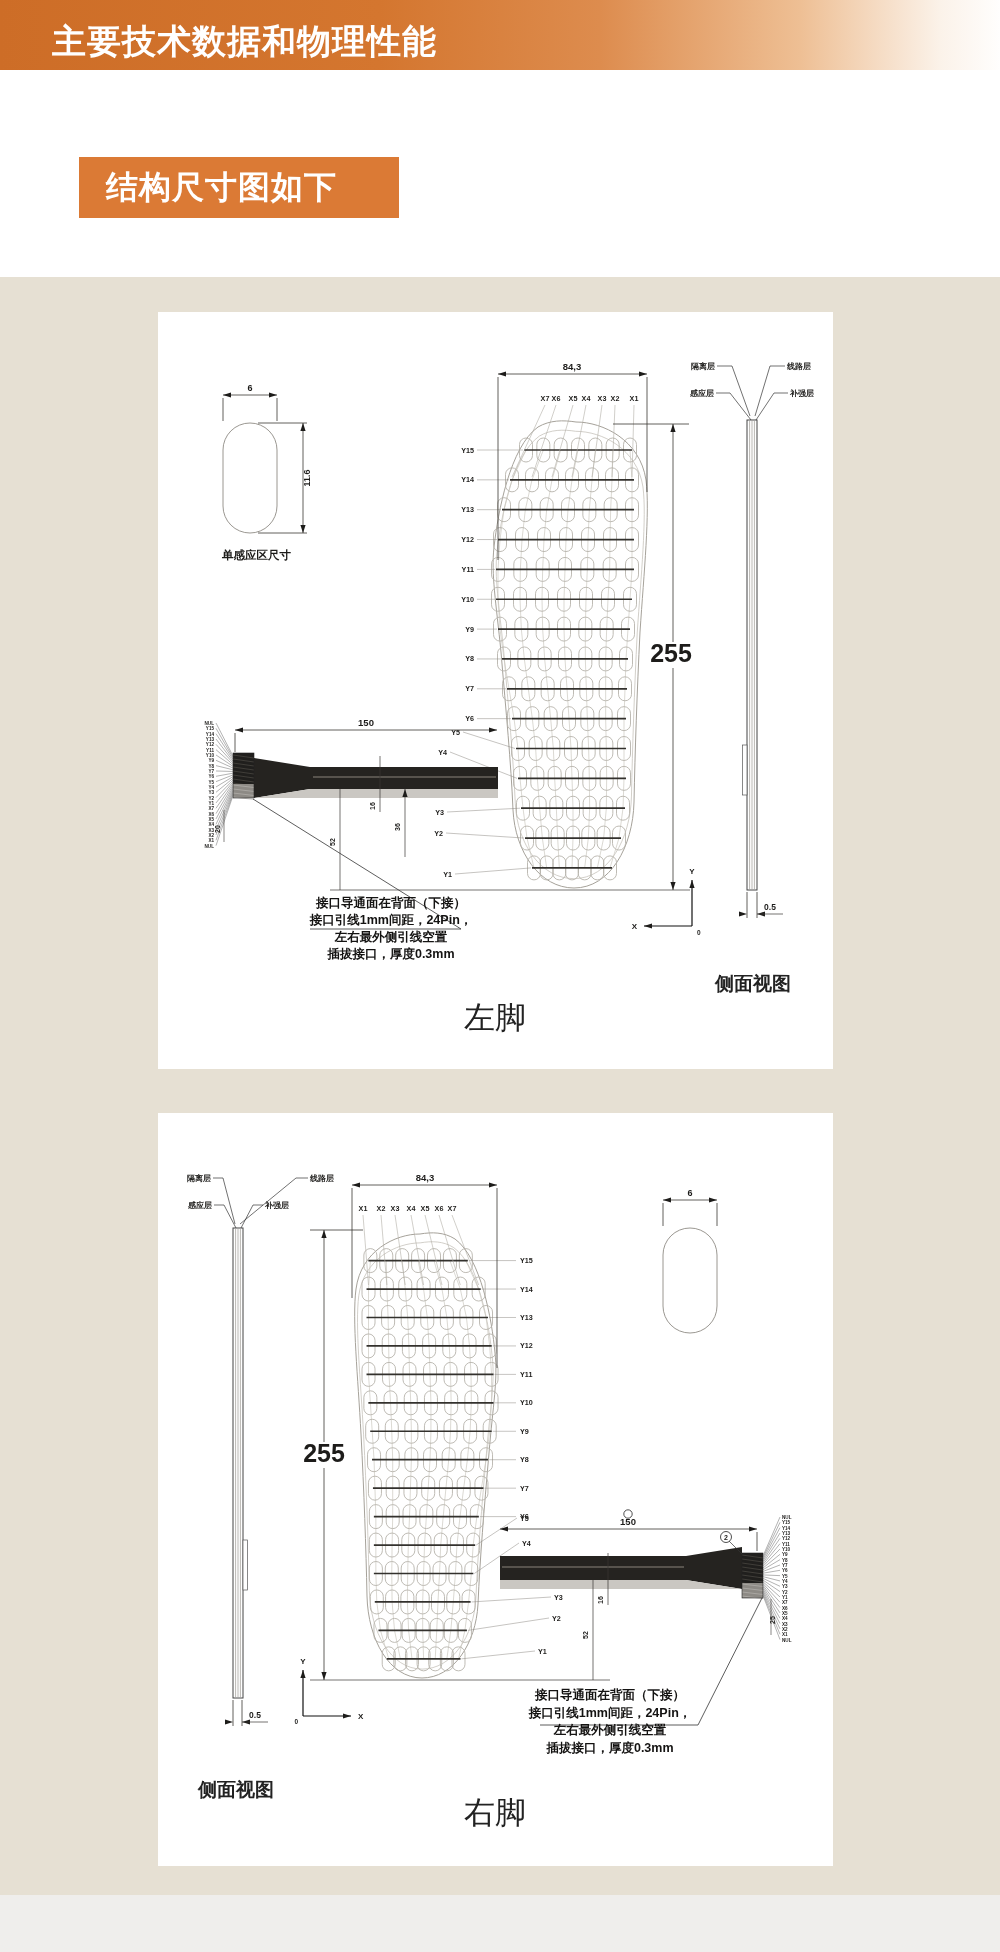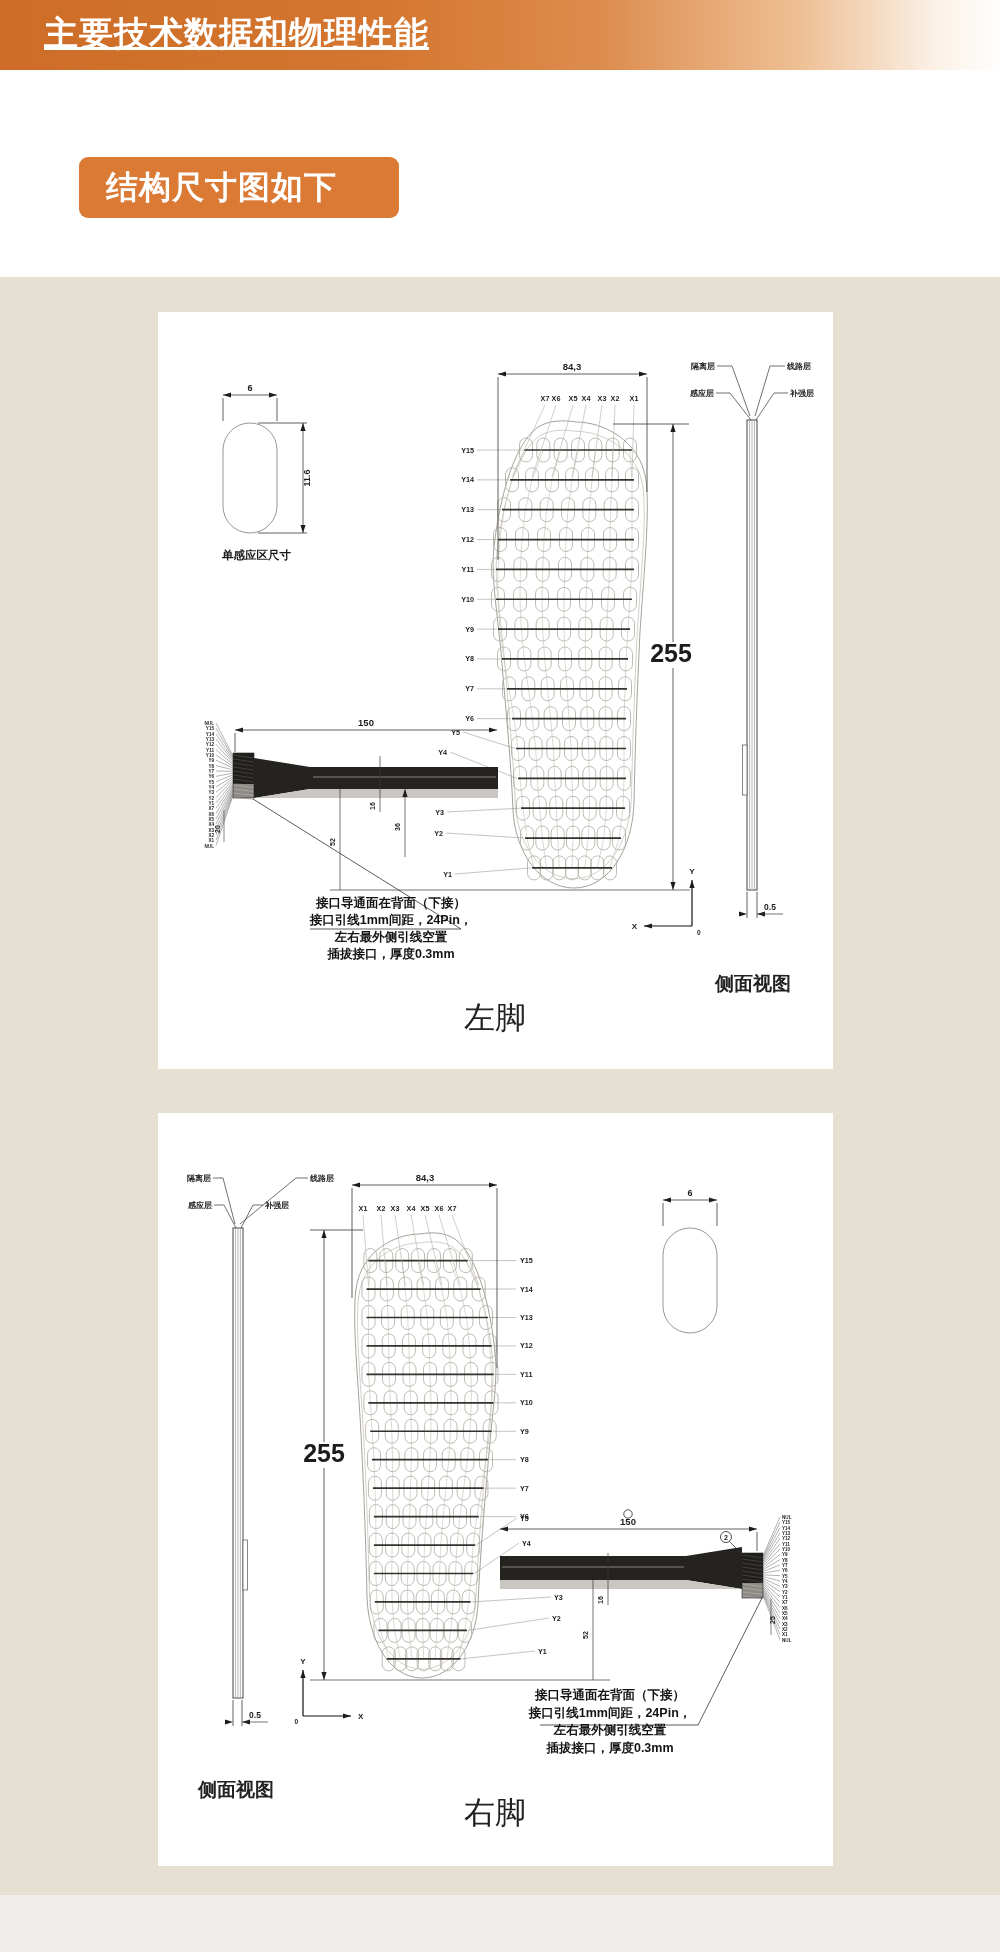--- a/index.html
+++ b/index.html
@@ -5,28 +5,27 @@
   html,body{margin:0;padding:0;}
   body{
     width:1000px;height:1952px;position:relative;overflow:hidden;
     background:#ffffff;font-family:"Liberation Sans",sans-serif;
   }
   .header-bar{
     position:absolute;left:0;top:0;width:1000px;height:70px;
     background:linear-gradient(90deg,#cd6d27 0%,#d4762f 38%,#dd8c4e 60%,#eebf94 80%,#fbf2e9 94%,#fffefd 100%);
   }
   .header-bar h1{
-    margin:0;padding:0 0 0 44px;line-height:66px;font-size:34px;font-weight:700;color:#ffffff;
+    margin:8px;padding:0 0 0 44px;line-height:66px;font-size:34px;font-weight:700;color:#ffffff;
     letter-spacing:1px;
-    text-decoration:underline;
   }
   .section-badge{
     position:absolute;left:79px;top:157px;width:293px;height:61px;
     background:#db7a35;color:#ffffff;font-size:32px;font-weight:700;
-    line-height:61px;padding-left:27px;letter-spacing:1px;border-radius:9px;
+    line-height:61px;padding-left:27px;letter-spacing:1px;
   }
   .beige-bg{
     position:absolute;left:0;top:277px;width:1000px;height:1618px;
     background:#e6e0d3;
   }
   .bottom-strip{
     position:absolute;left:0;top:1895px;width:1000px;height:57px;background:#efeeec;
   }
   .panel{
     position:absolute;background:#ffffff;

